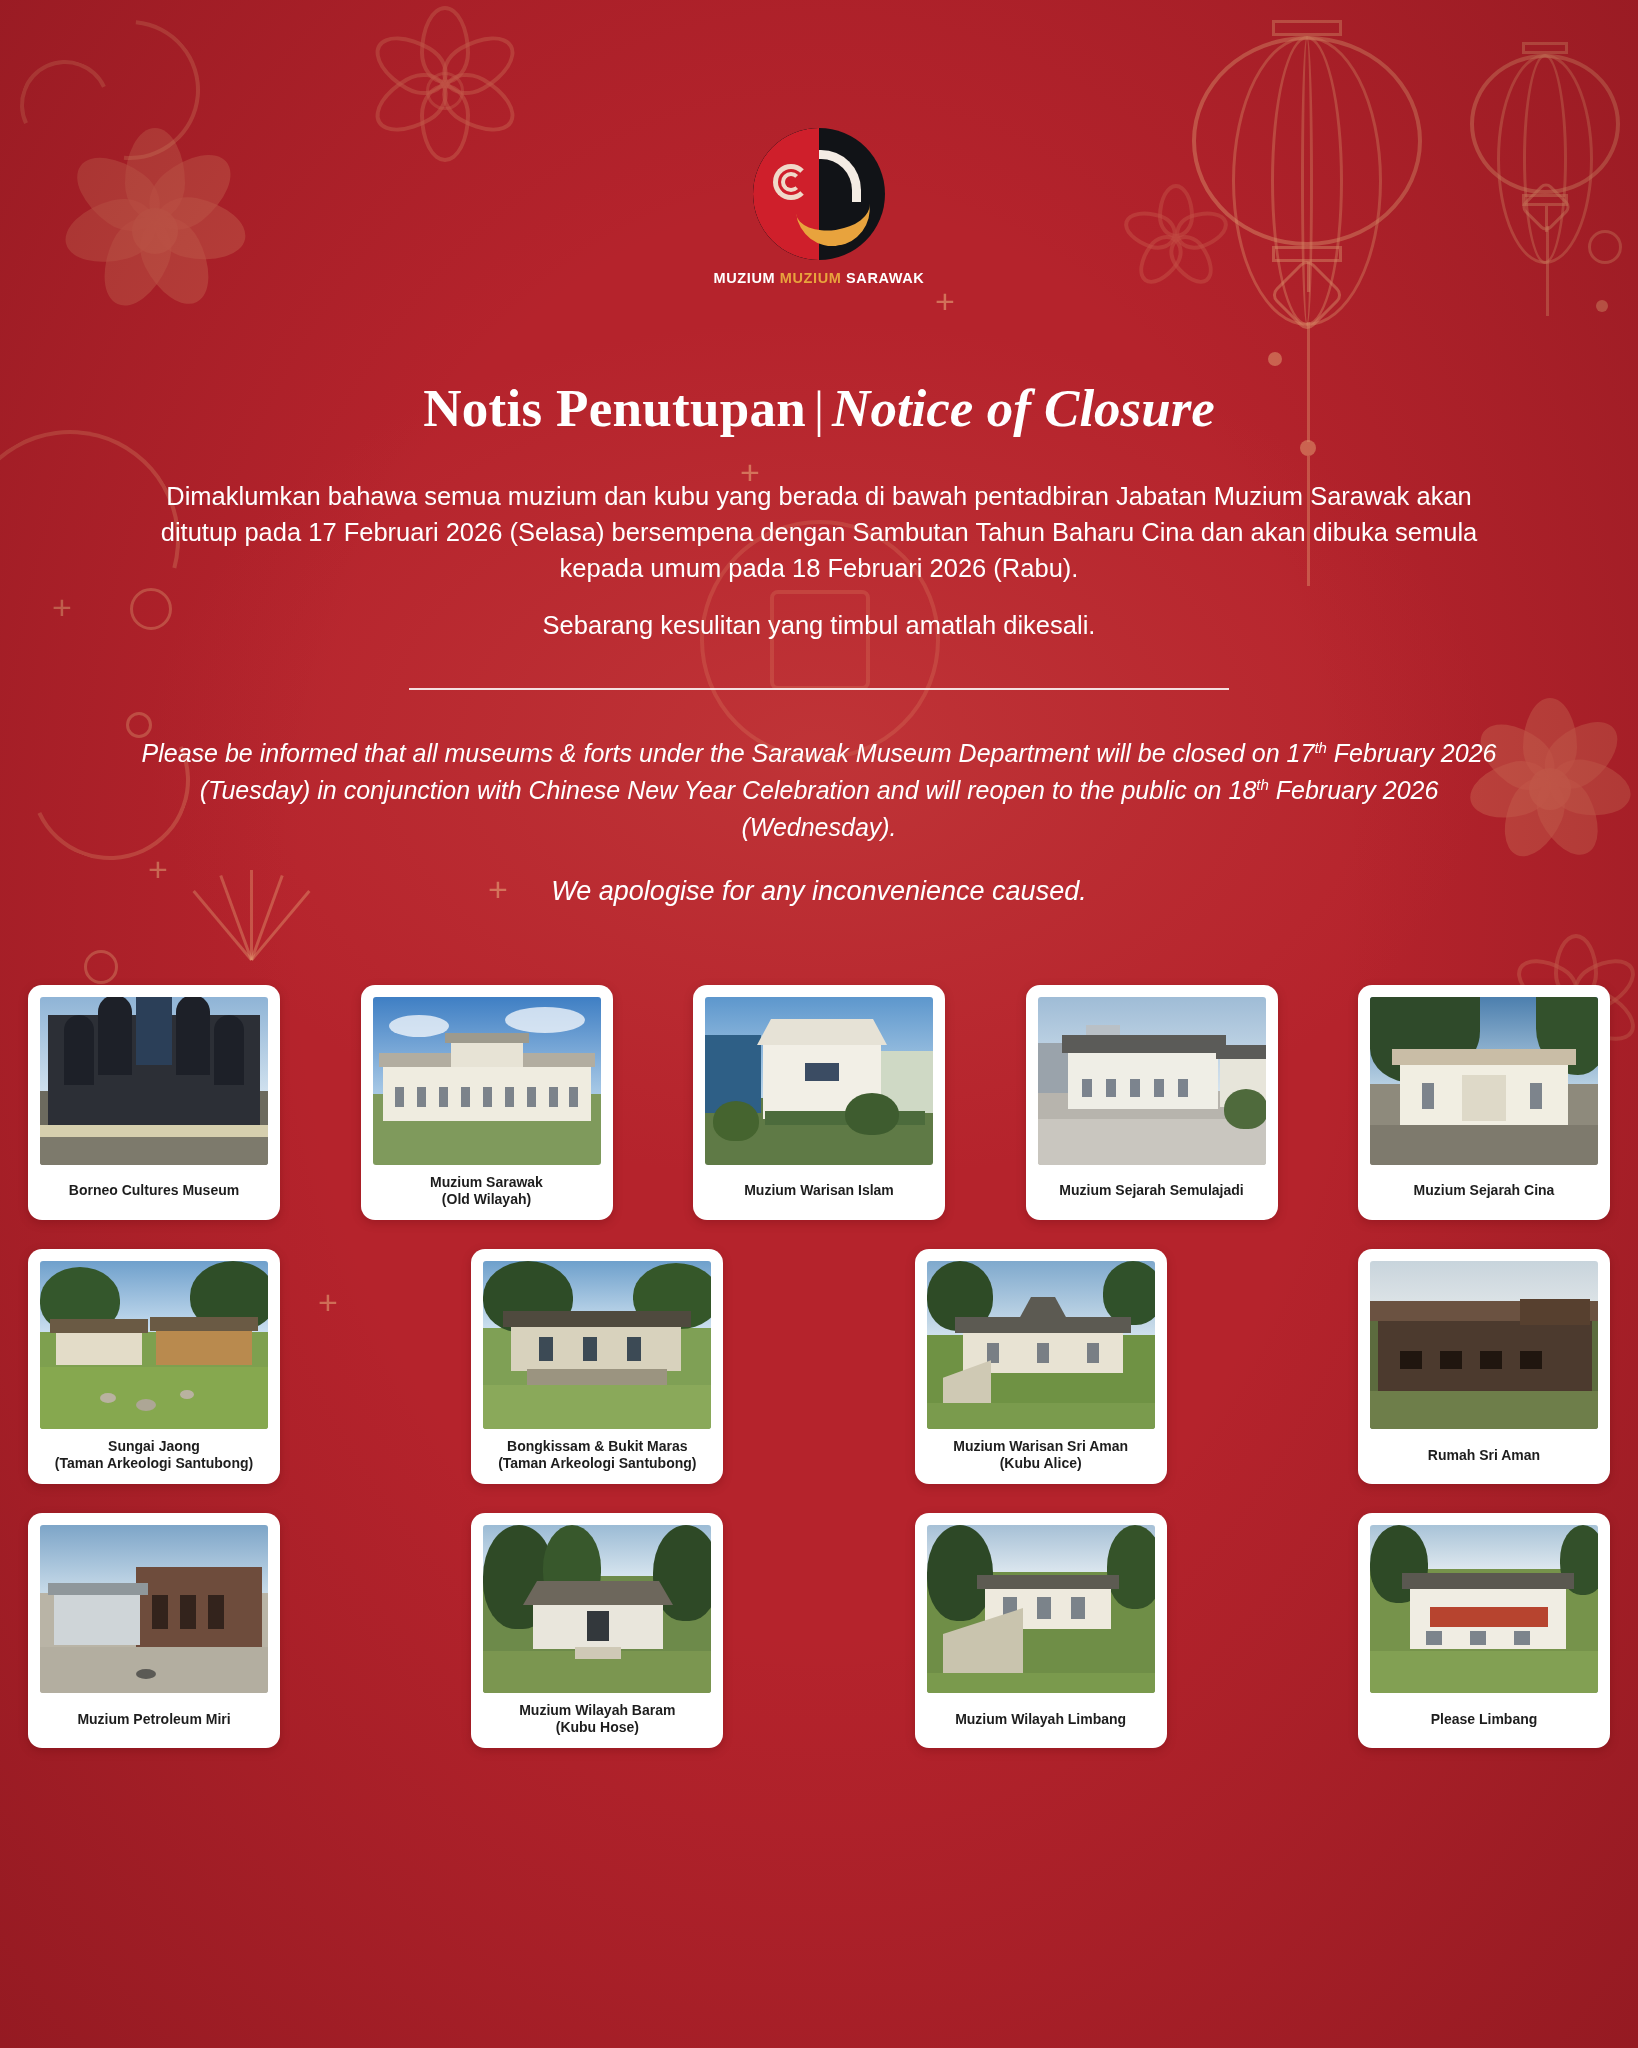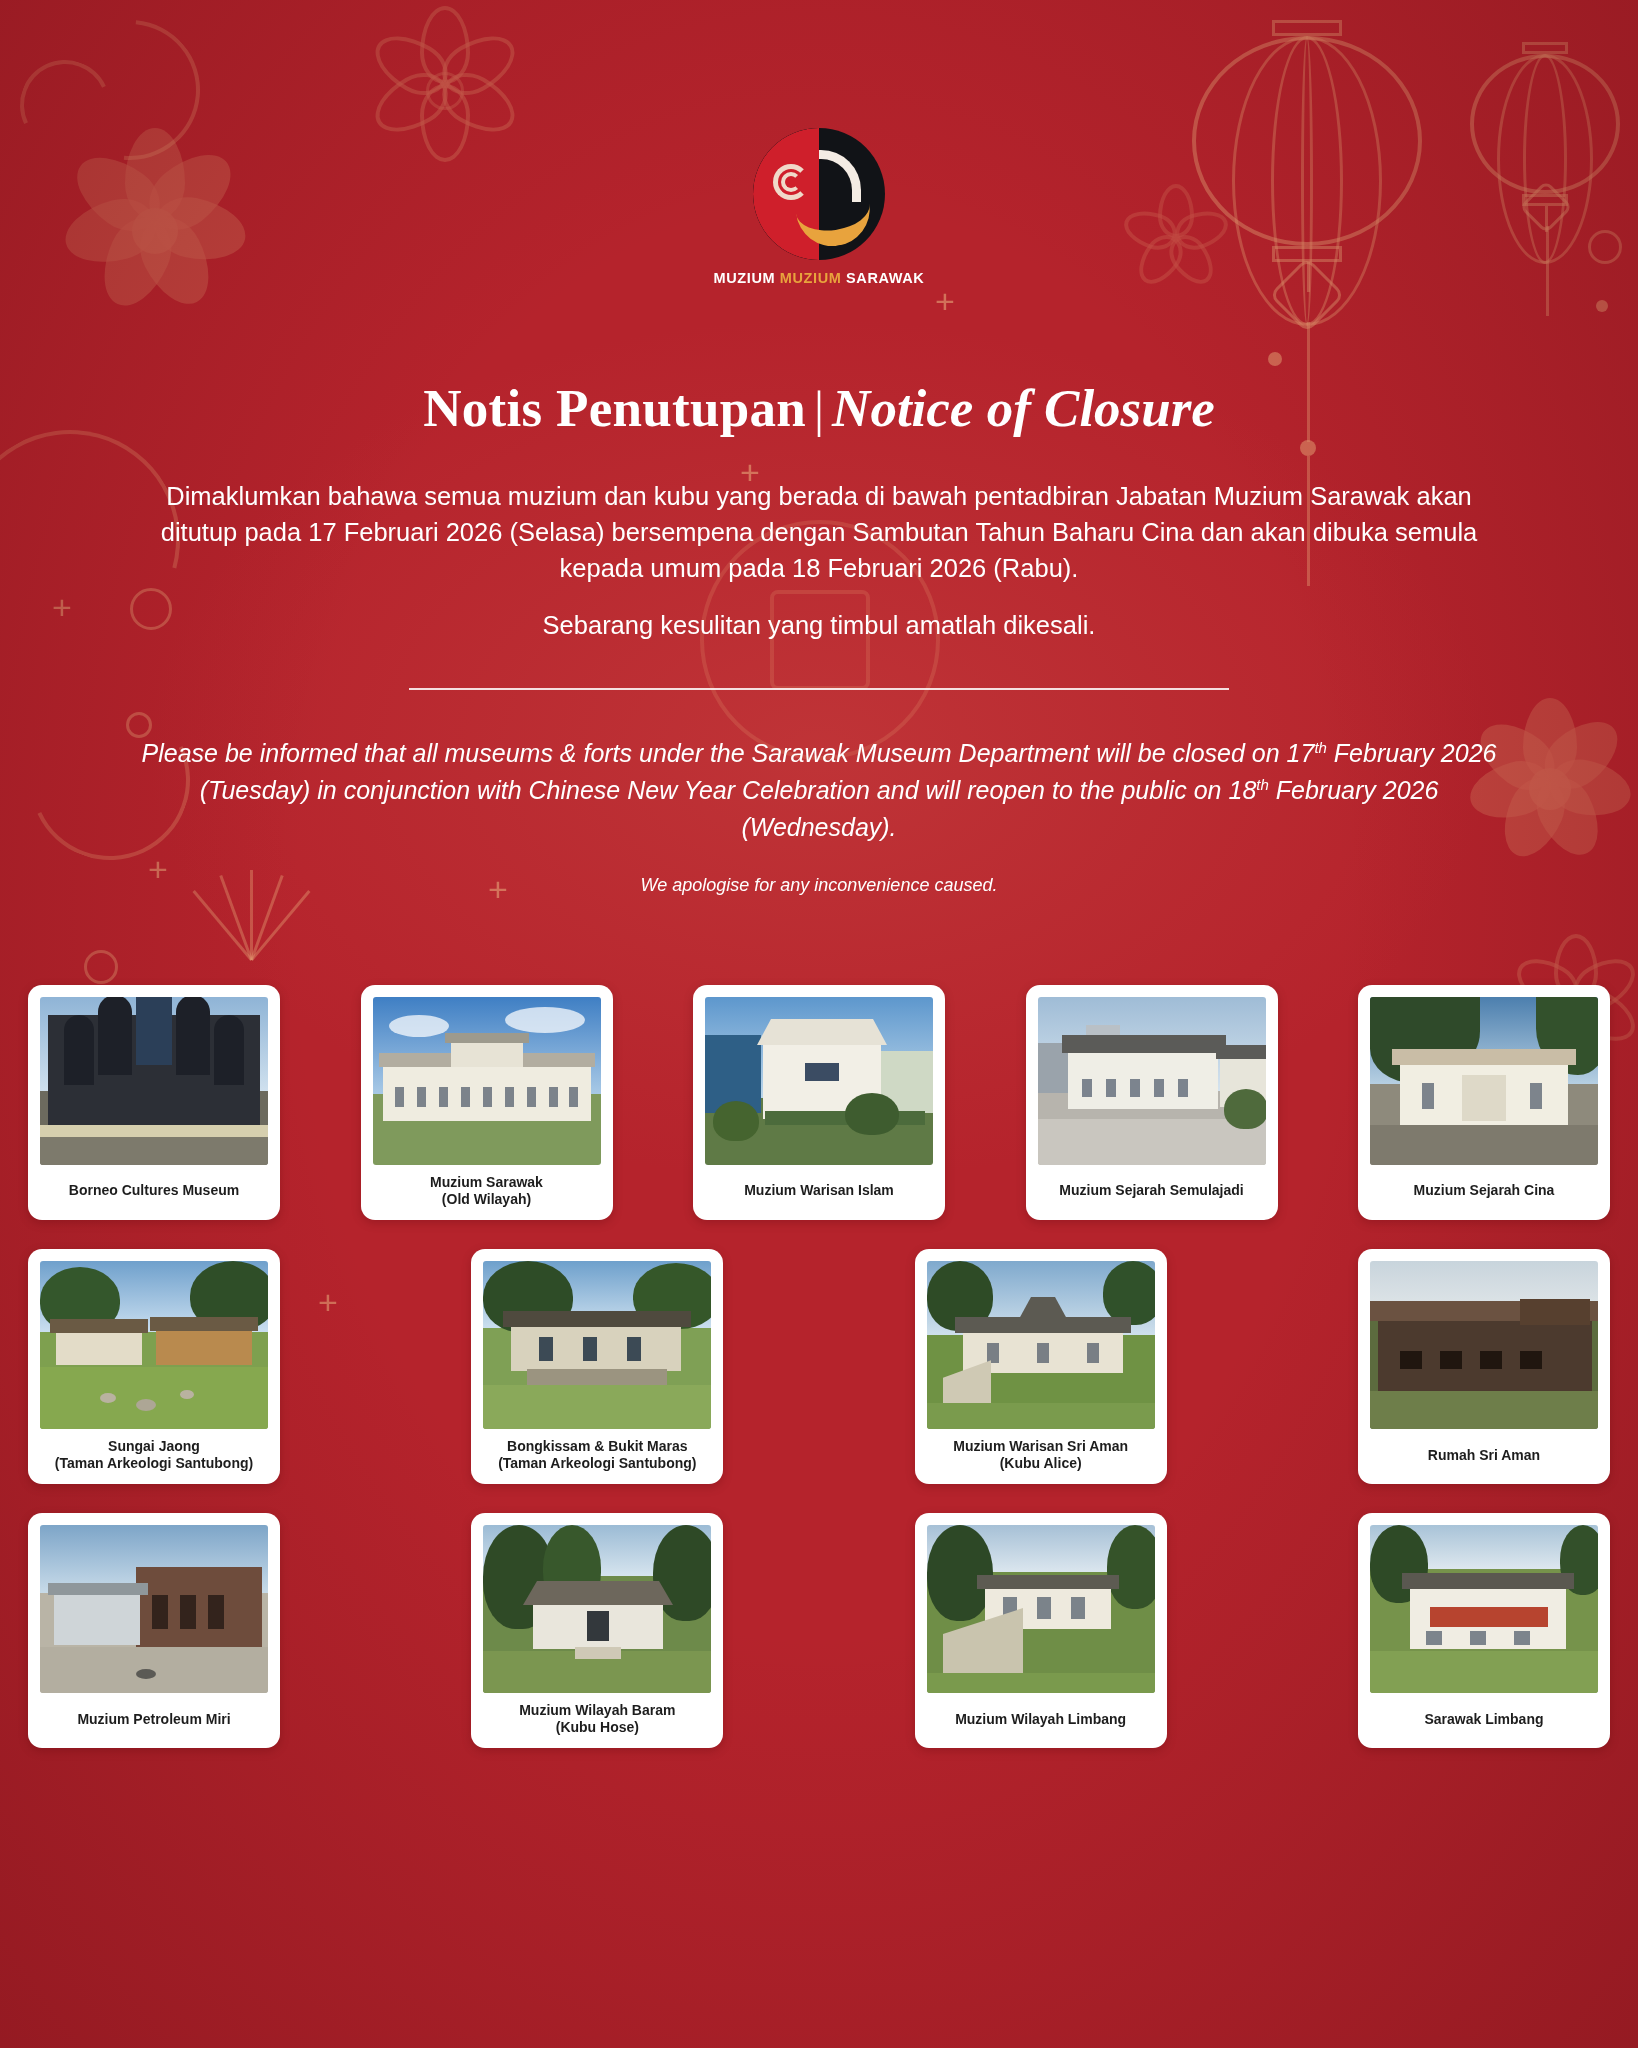--- a/index.html
+++ b/index.html
@@ -242,21 +242,21 @@
     top: 735px;
     left: 120px;
     width: 1398px;
     text-align: center;
     color: #ffffff;
     font-size: 25px;
     font-style: italic;
     line-height: 1.48;
   }
   #body-en sup { font-size: 15px; }
-  #body-en .para2 { margin-top: 26px; font-size: 18px; }
+  #body-en .para2 { margin-top: 26px; font-size: 27px; }
 
   
   #grid {
     position: absolute;
     left: 28px;
     top: 985px;
     width: 1582px;
   }
   .row {
     display: flex;
@@ -685,17 +685,17 @@
         <div class="tree" style="left:0; top:0; width:58px; height:78px; background:#2e4a26;"></div>
         <div class="tree" style="left:190px; top:0; width:46px; height:70px; background:#33502a;"></div>
         <div class="bld" style="left:40px; bottom:44px; width:156px; height:64px; background:#f0ede3;"></div>
         <div class="roof" style="left:32px; bottom:104px; width:172px; height:16px; background:#5a5850;"></div>
         <div class="bld" style="left:60px; bottom:66px; width:118px; height:20px; background:#b7442f;"></div>
         <div class="win" style="left:56px; bottom:48px; width:16px; height:14px;"></div>
         <div class="win" style="left:100px; bottom:48px; width:16px; height:14px;"></div>
         <div class="win" style="left:144px; bottom:48px; width:16px; height:14px;"></div>
         <div class="bld" style="left:0; bottom:0; width:228px; height:42px; background:#82a053;"></div>
       </div>
-      <div class="caption">Sarawak Limbang</div>
+      <div class="caption">Please Limbang</div>
     </div>
 
   </div>
 </div>
 
 </body></html>

